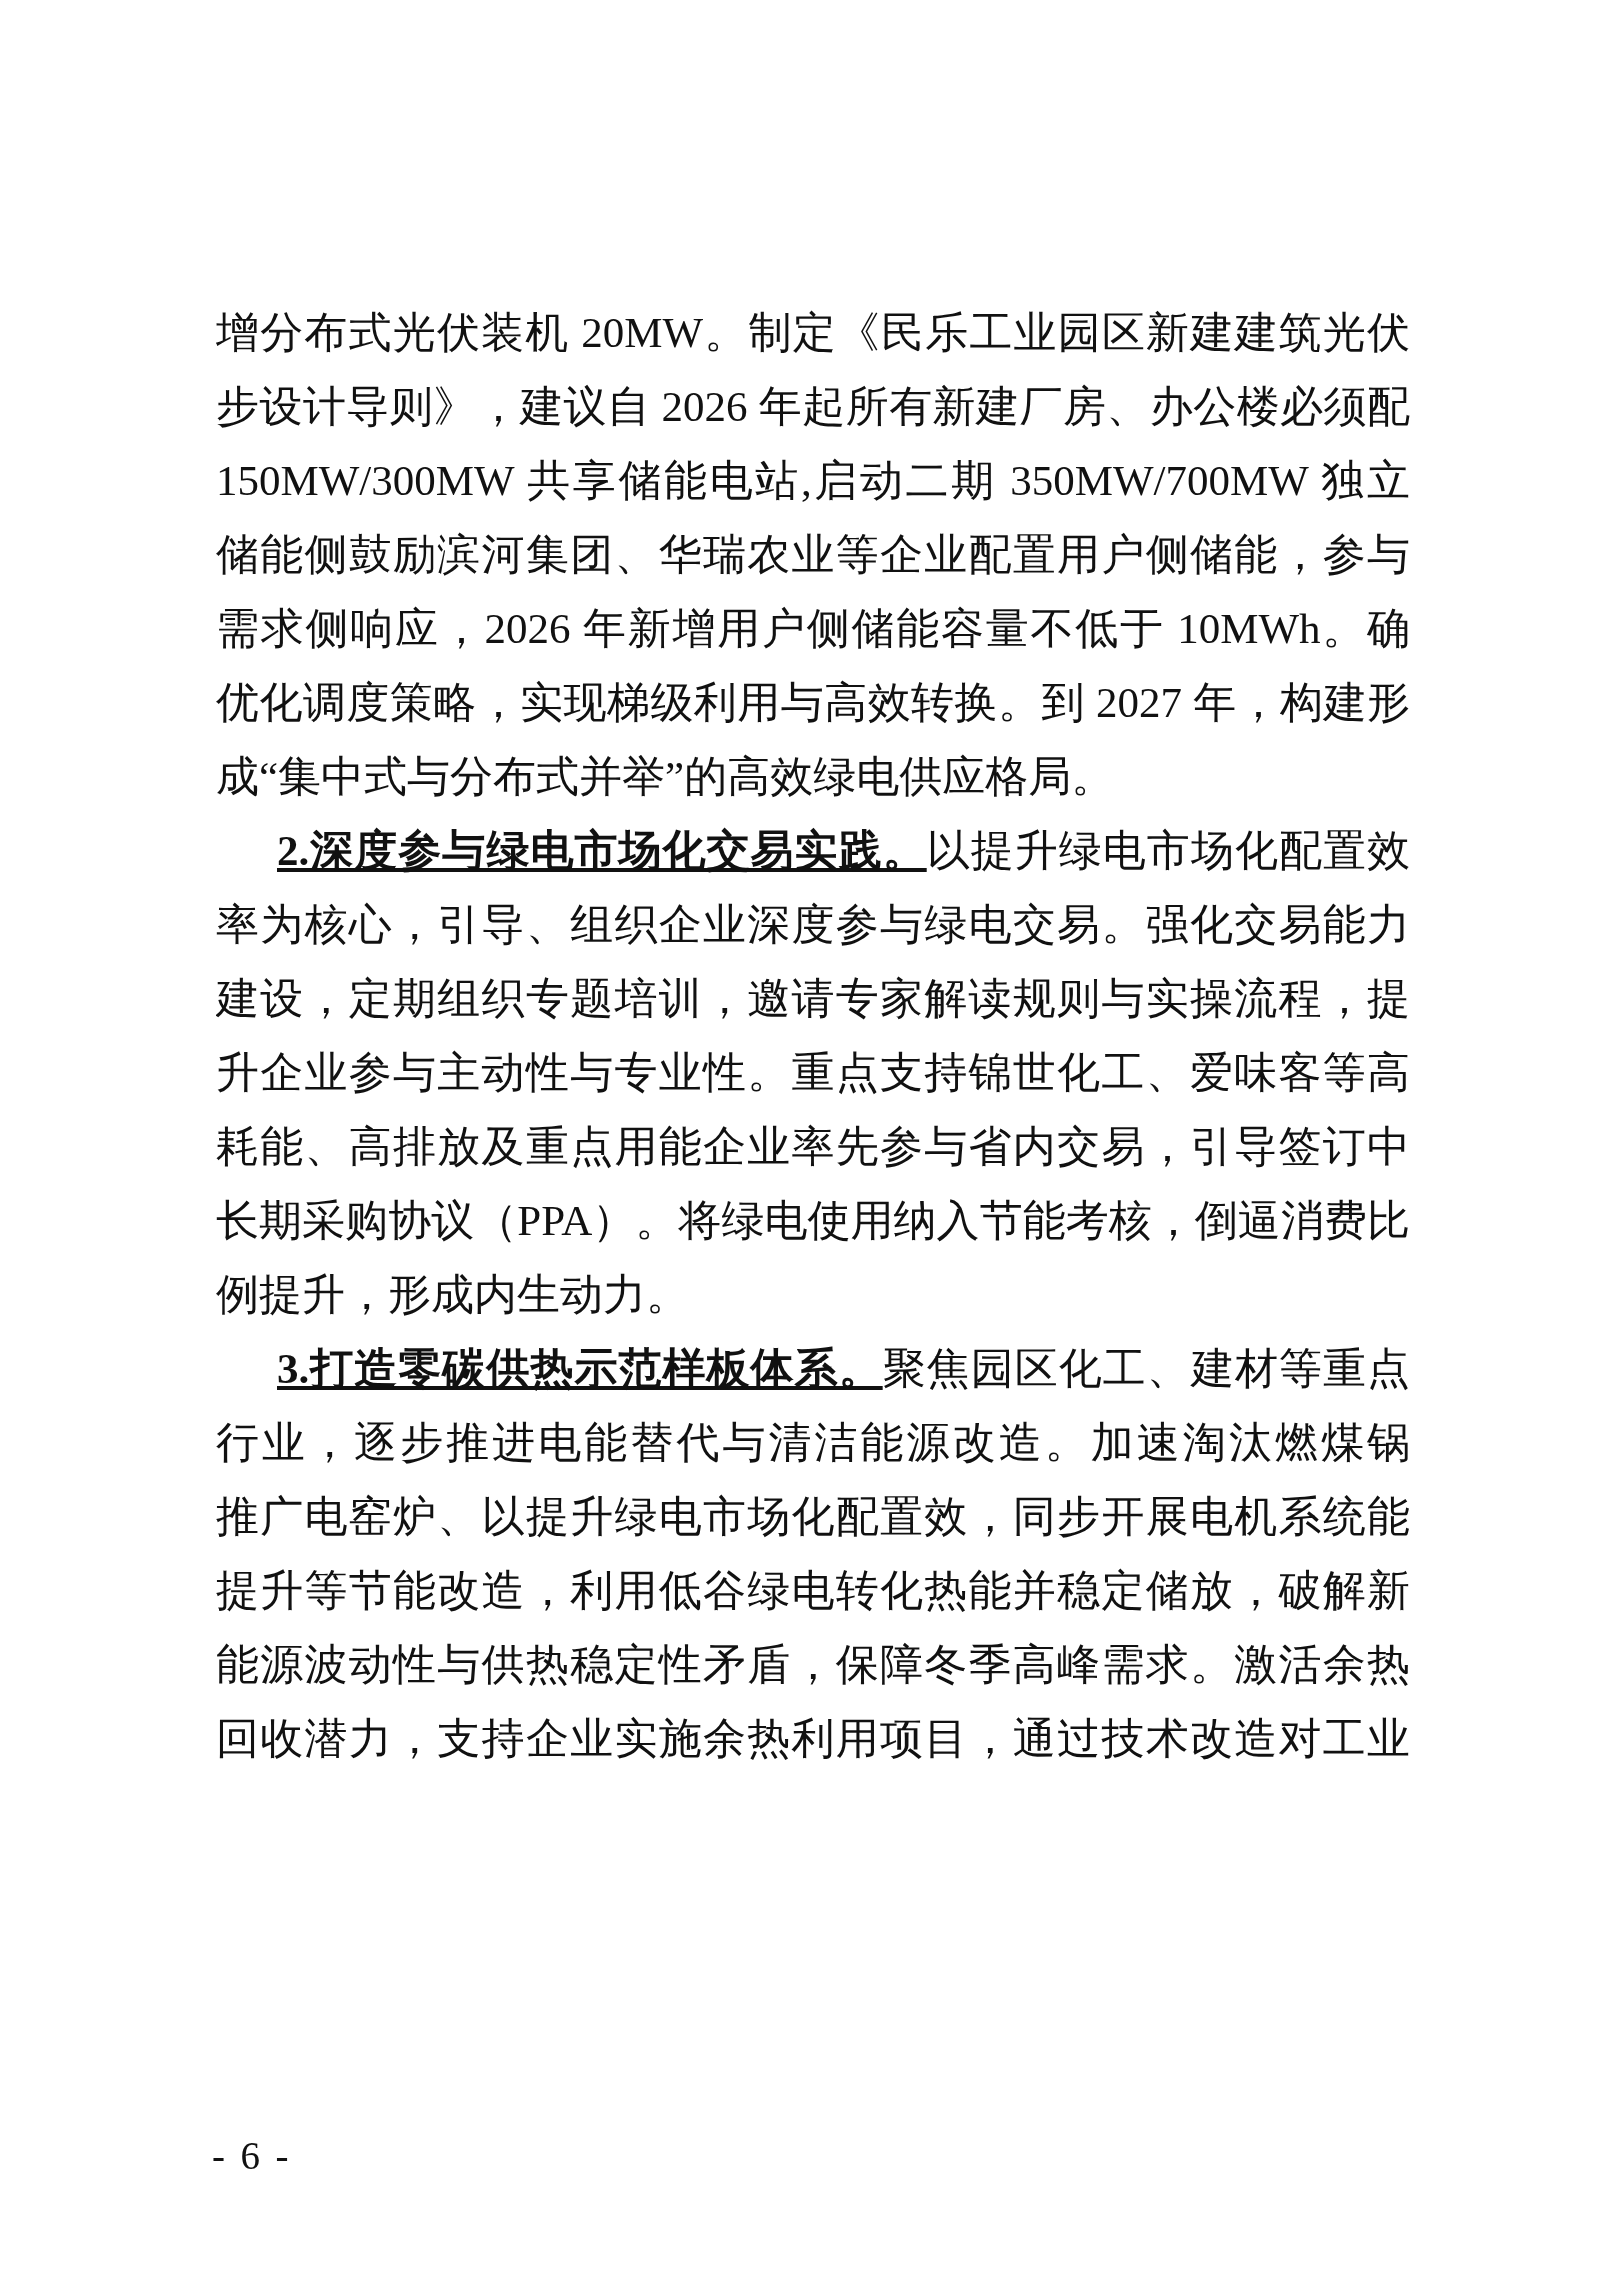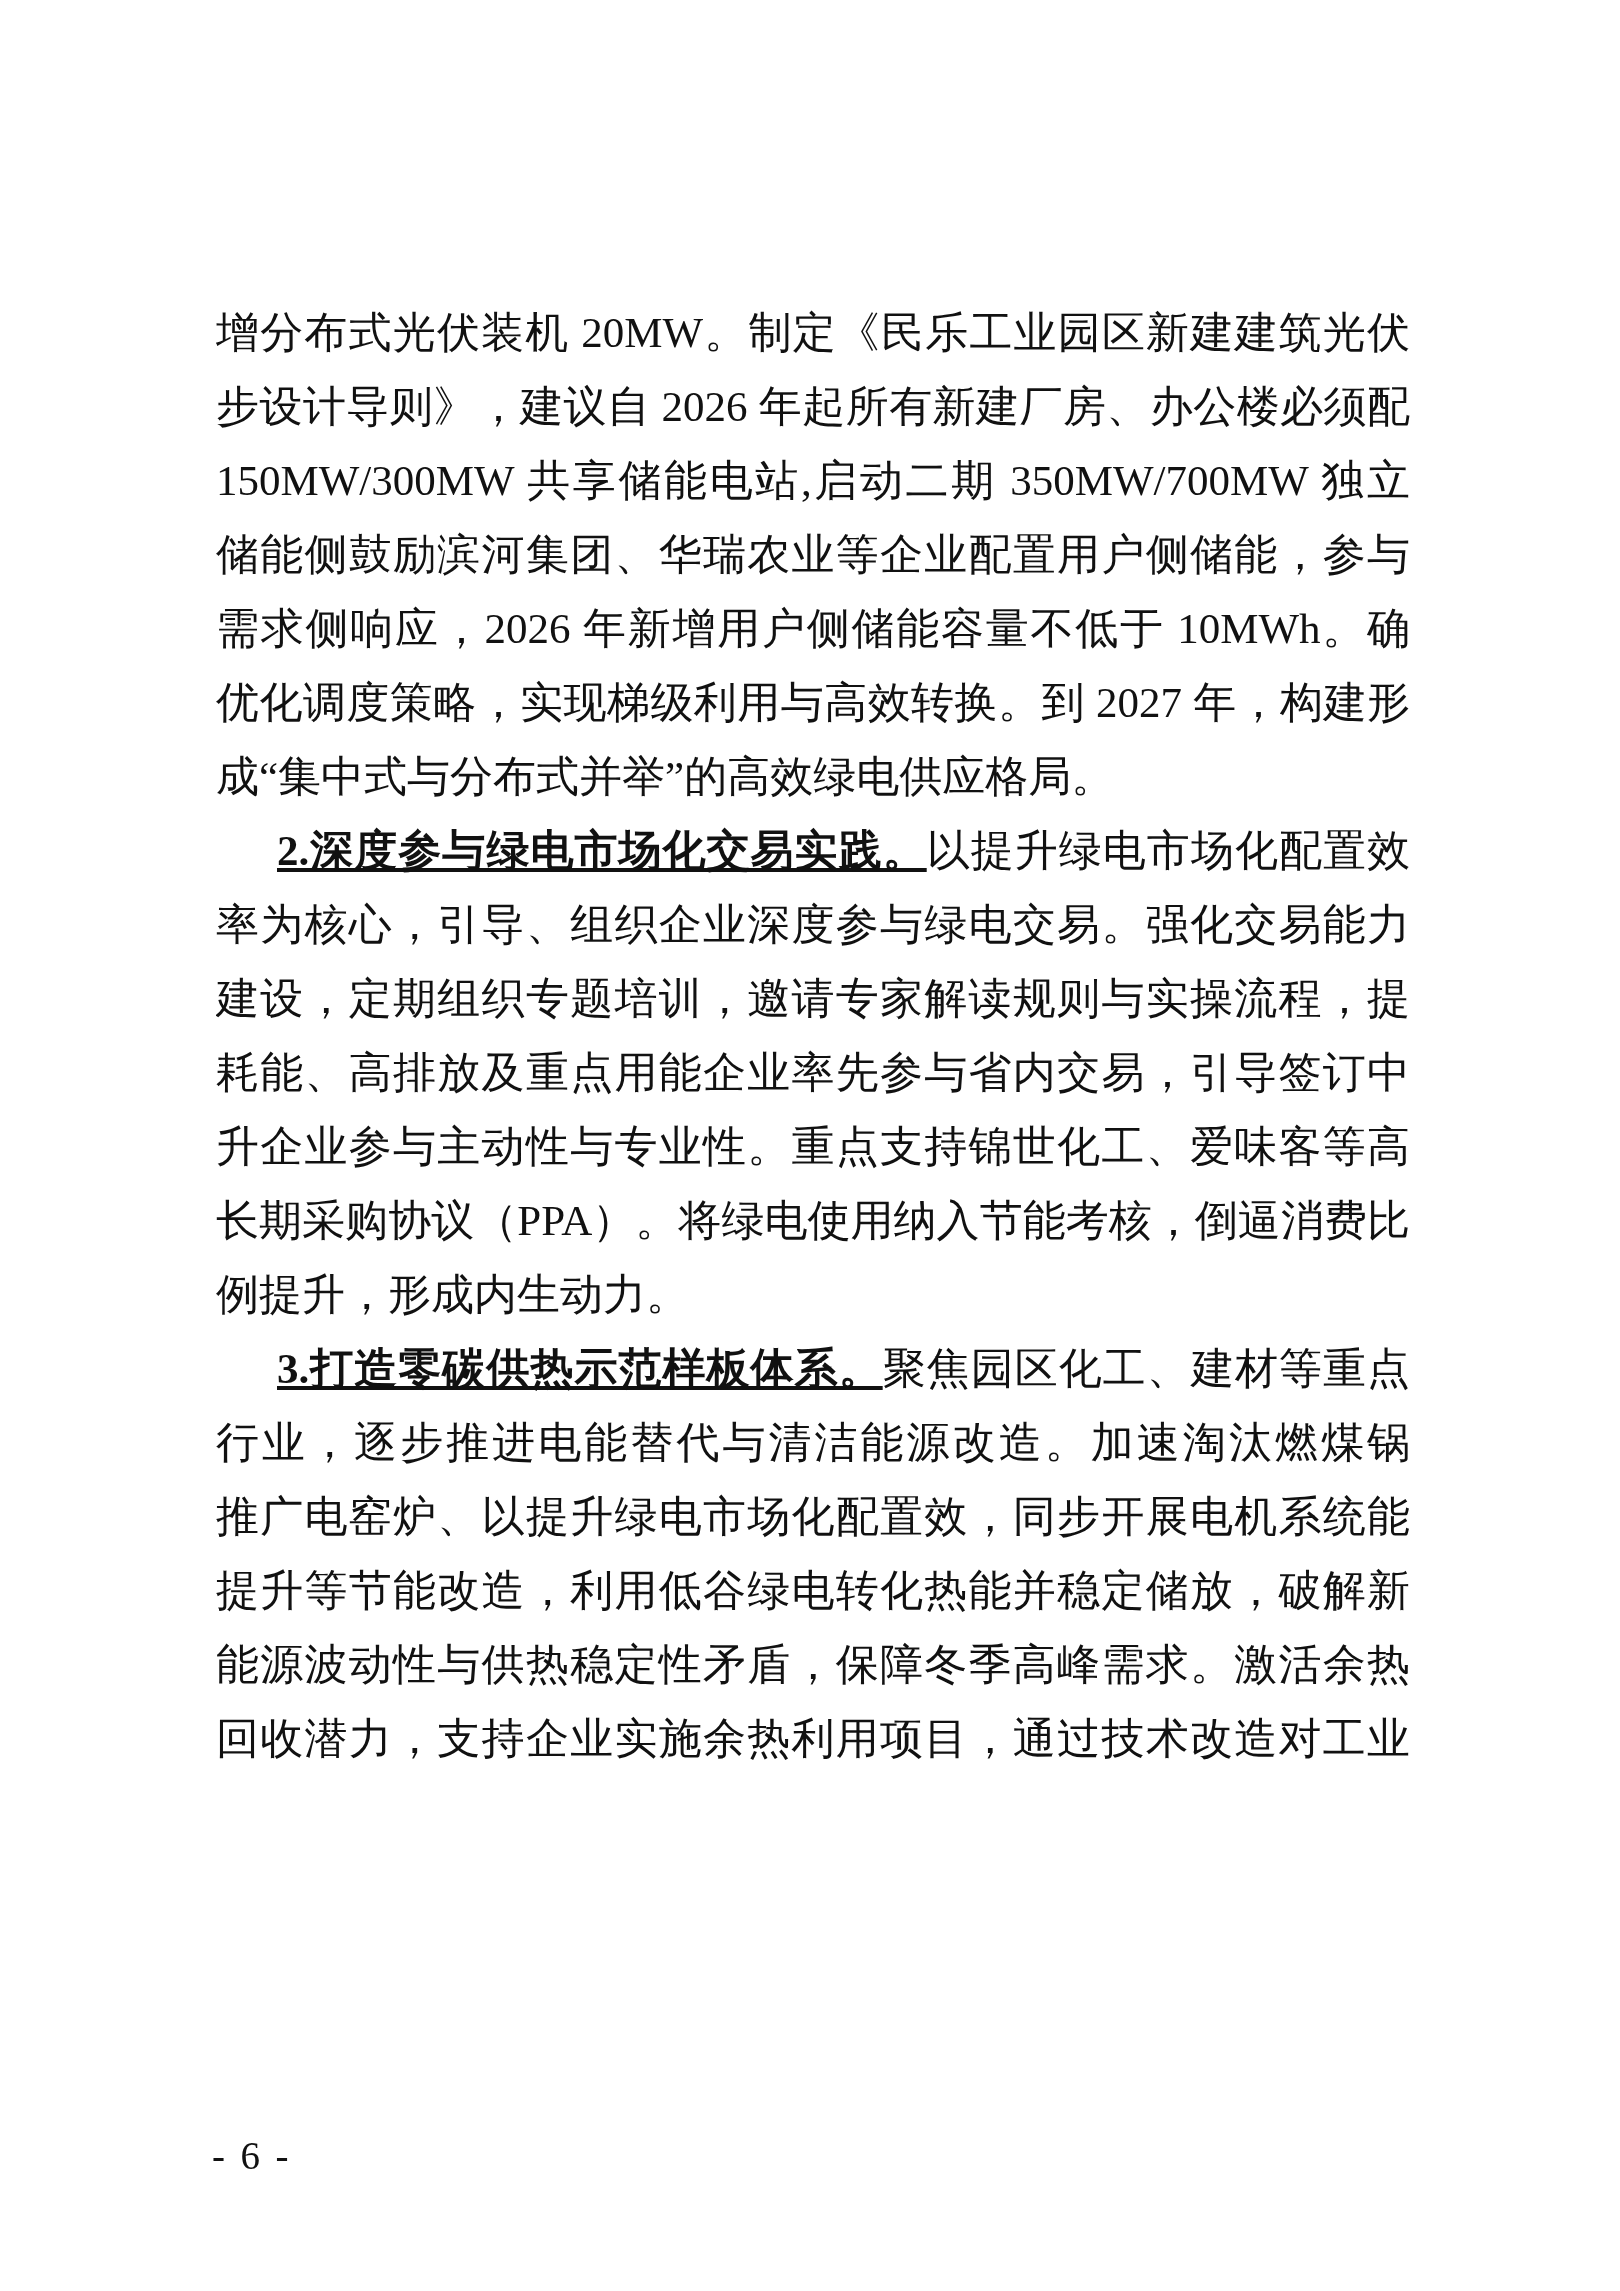--- a/index.html
+++ b/index.html
@@ -60,22 +60,22 @@
       <div class="line"><span>增分布式光伏装机 20MW。制定《民乐工业园区新建建筑光伏同</span></div>
       <div class="line"><span>步设计导则》，建议自 2026 年起所有新建厂房、办公楼必须配</span></div>
       <div class="line"><span>150MW/300MW 共享储能电站,启动二期 350MW/700MW 独立储</span></div>
       <div class="line"><span>储能侧鼓励滨河集团、华瑞农业等企业配置用户侧储能，参与</span></div>
       <div class="line"><span>需求侧响应，2026 年新增用户侧储能容量不低于 10MWh。确保</span></div>
       <div class="line"><span>优化调度策略，实现梯级利用与高效转换。到 2027 年，构建形</span></div>
       <div class="line short"><span>成“集中式与分布式并举”的高效绿电供应格局。</span></div>
       <div class="line indent"><span class="bold">2.深度参与绿电市场化交易实践。</span><span>以提升绿电市场化配置效</span></div>
       <div class="line"><span>率为核心，引导、组织企业深度参与绿电交易。强化交易能力</span></div>
       <div class="line"><span>建设，定期组织专题培训，邀请专家解读规则与实操流程，提</span></div>
+      <div class="line"><span>升企业参与主动性与专业性。重点支持锦世化工、爱味客等高</span></div>
       <div class="line"><span>耗能、高排放及重点用能企业率先参与省内交易，引导签订中</span></div>
-      <div class="line"><span>升企业参与主动性与专业性。重点支持锦世化工、爱味客等高</span></div>
       <div class="line"><span>长期采购协议（PPA）。将绿电使用纳入节能考核，倒逼消费比</span></div>
       <div class="line short"><span>例提升，形成内生动力。</span></div>
       <div class="line indent"><span class="bold">3.打造零碳供热示范样板体系。</span><span>聚焦园区化工、建材等重点</span></div>
       <div class="line"><span>行业，逐步推进电能替代与清洁能源改造。加速淘汰燃煤锅炉，</span></div>
       <div class="line"><span>推广电窑炉、以提升绿电市场化配置效，同步开展电机系统能效</span></div>
       <div class="line"><span>提升等节能改造，利用低谷绿电转化热能并稳定储放，破解新</span></div>
       <div class="line"><span>能源波动性与供热稳定性矛盾，保障冬季高峰需求。激活余热</span></div>
       <div class="line"><span>回收潜力，支持企业实施余热利用项目，通过技术改造对工业</span></div>
     </main>
   <div class="page-number">- 6 -</div>

